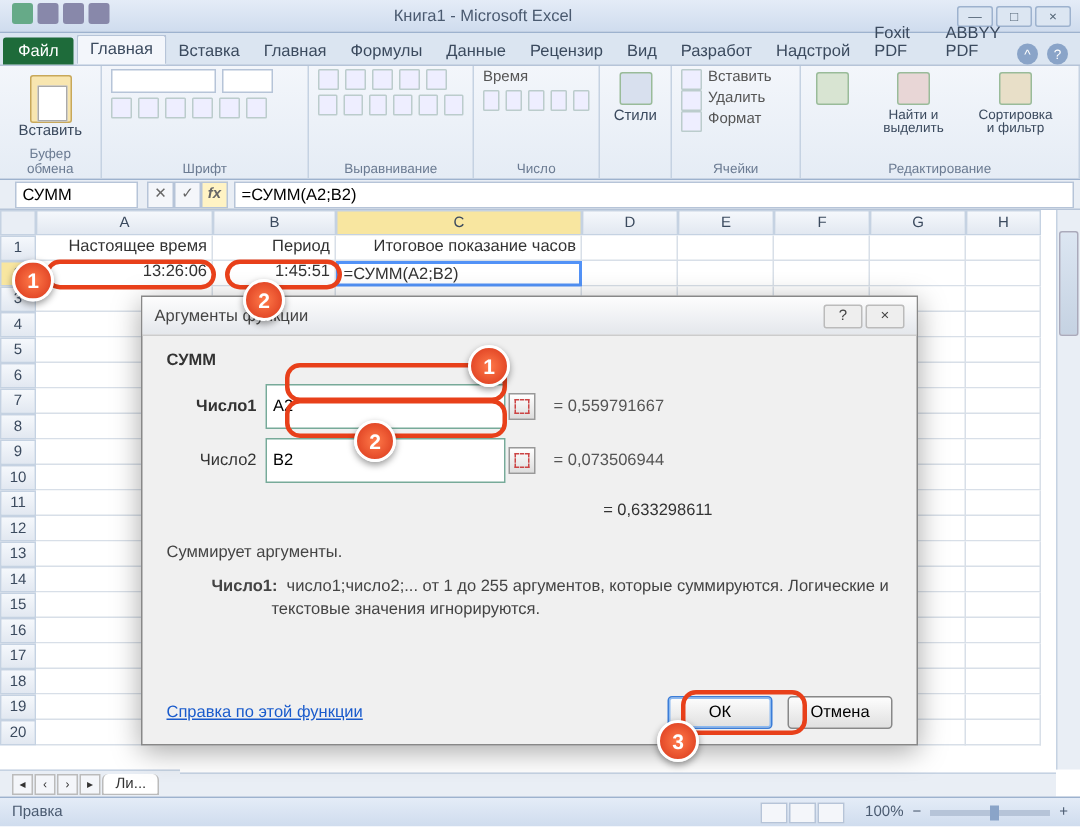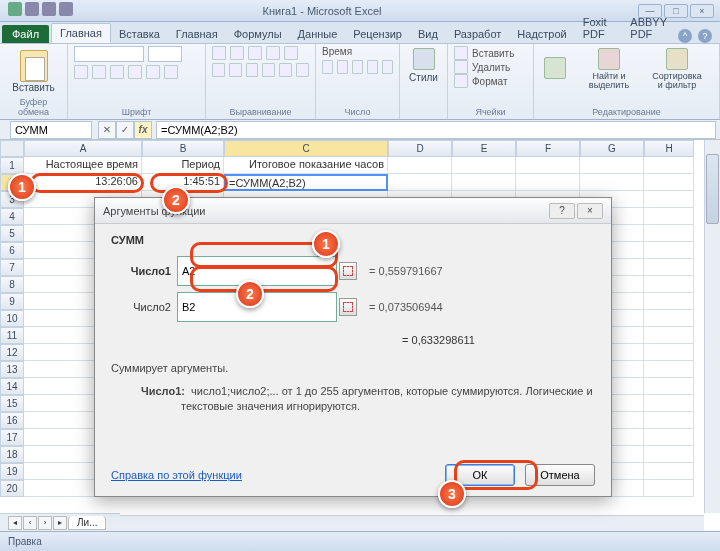--- a/index.html
+++ b/index.html
@@ -21,21 +21,21 @@
 .file-tab { background: #1e6b3a; color: #fff; padding: 3px 10px; font-size: 11px; border-radius: 2px 2px 0 0; margin-right: 2px; }
 .tab { padding: 3px 8px; font-size: 11px; color: #3b4a5e; cursor: pointer; }
 .tab.active { background: #f3f6fb; border: 1px solid #b6c4d8; border-bottom: 1px solid #f3f6fb; border-radius: 2px 2px 0 0; }
 .help-icons { margin-left: auto; display: flex; gap: 6px; padding-right: 8px; }
 .help-ico { width: 14px; height: 14px; background: #8aa4c8; border-radius: 50%; font-size: 9px; color: #fff; text-align: center; line-height: 14px; }
 
 
 .ribbon { height: 76px; background: linear-gradient(#f3f6fb,#e5ecf5); border-bottom: 1px solid #9db2ce; display: flex; }
 .group { border-right: 1px solid #c5d2e2; padding: 2px 6px; display: flex; flex-direction: column; }
 .group-label { font-size: 9px; color: #6b7b92; text-align: center; margin-top: auto; padding-top: 2px; }
-.group-row { display: flex; gap: 4px; align-items: center; font-size: 10px; color: #555; }
+.group-row { display: flex; gap: 4px; align-items: flex-start; font-size: 10px; color: #555; }
 .paste-ico { width: 28px; height: 32px; background: #f8e6b0; border: 1px solid #c8a85a; border-radius: 2px; margin: 2px auto 0; position: relative; }
 .paste-ico::after { content: ""; position: absolute; top: 6px; left: 4px; width: 18px; height: 22px; background: #fff; border: 1px solid #aaa; }
 .big-btn { display: flex; flex-direction: column; align-items: center; padding: 2px 4px; font-size: 10px; color: #3b4a5e; }
 .ico24 { width: 22px; height: 22px; background: #d8e4d2; border: 1px solid #9b9; border-radius: 2px; margin-bottom: 2px; }
 .ico24.b { background: #e8dfc8; }
 .ico24.c { background: #d8e0ee; }
 .ico24.d { background: #e8d6d6; }
 .fontbox { width: 70px; height: 16px; border: 1px solid #b6c4d8; background: #fff; font-size: 10px; padding: 0 3px; }
 .miniico { width: 14px; height: 14px; border: 1px solid #bcc; background: #eef; border-radius: 1px; }
 
@@ -502,13 +502,24 @@
   <div class="sheet-nav">◂</div>
   <div class="sheet-nav">‹</div>
   <div class="sheet-nav">›</div>
   <div class="sheet-nav">▸</div>
   <div class="sheet-tab"><span>Ли...</span></div>
 </div>
 <div class="hscroll"></div>
 
 <div class="status">
   <span>Правка</span>
+  <div class="zoom">
+    <div class="view-btns">
+      <div class="view-btn"></div>
+      <div class="view-btn"></div>
+      <div class="view-btn"></div>
+    </div>
+    <span>100%</span>
+    <span>−</span>
+    <div class="slider"></div>
+    <span>+</span>
+  </div>
 </div>
 
 </body></html>

